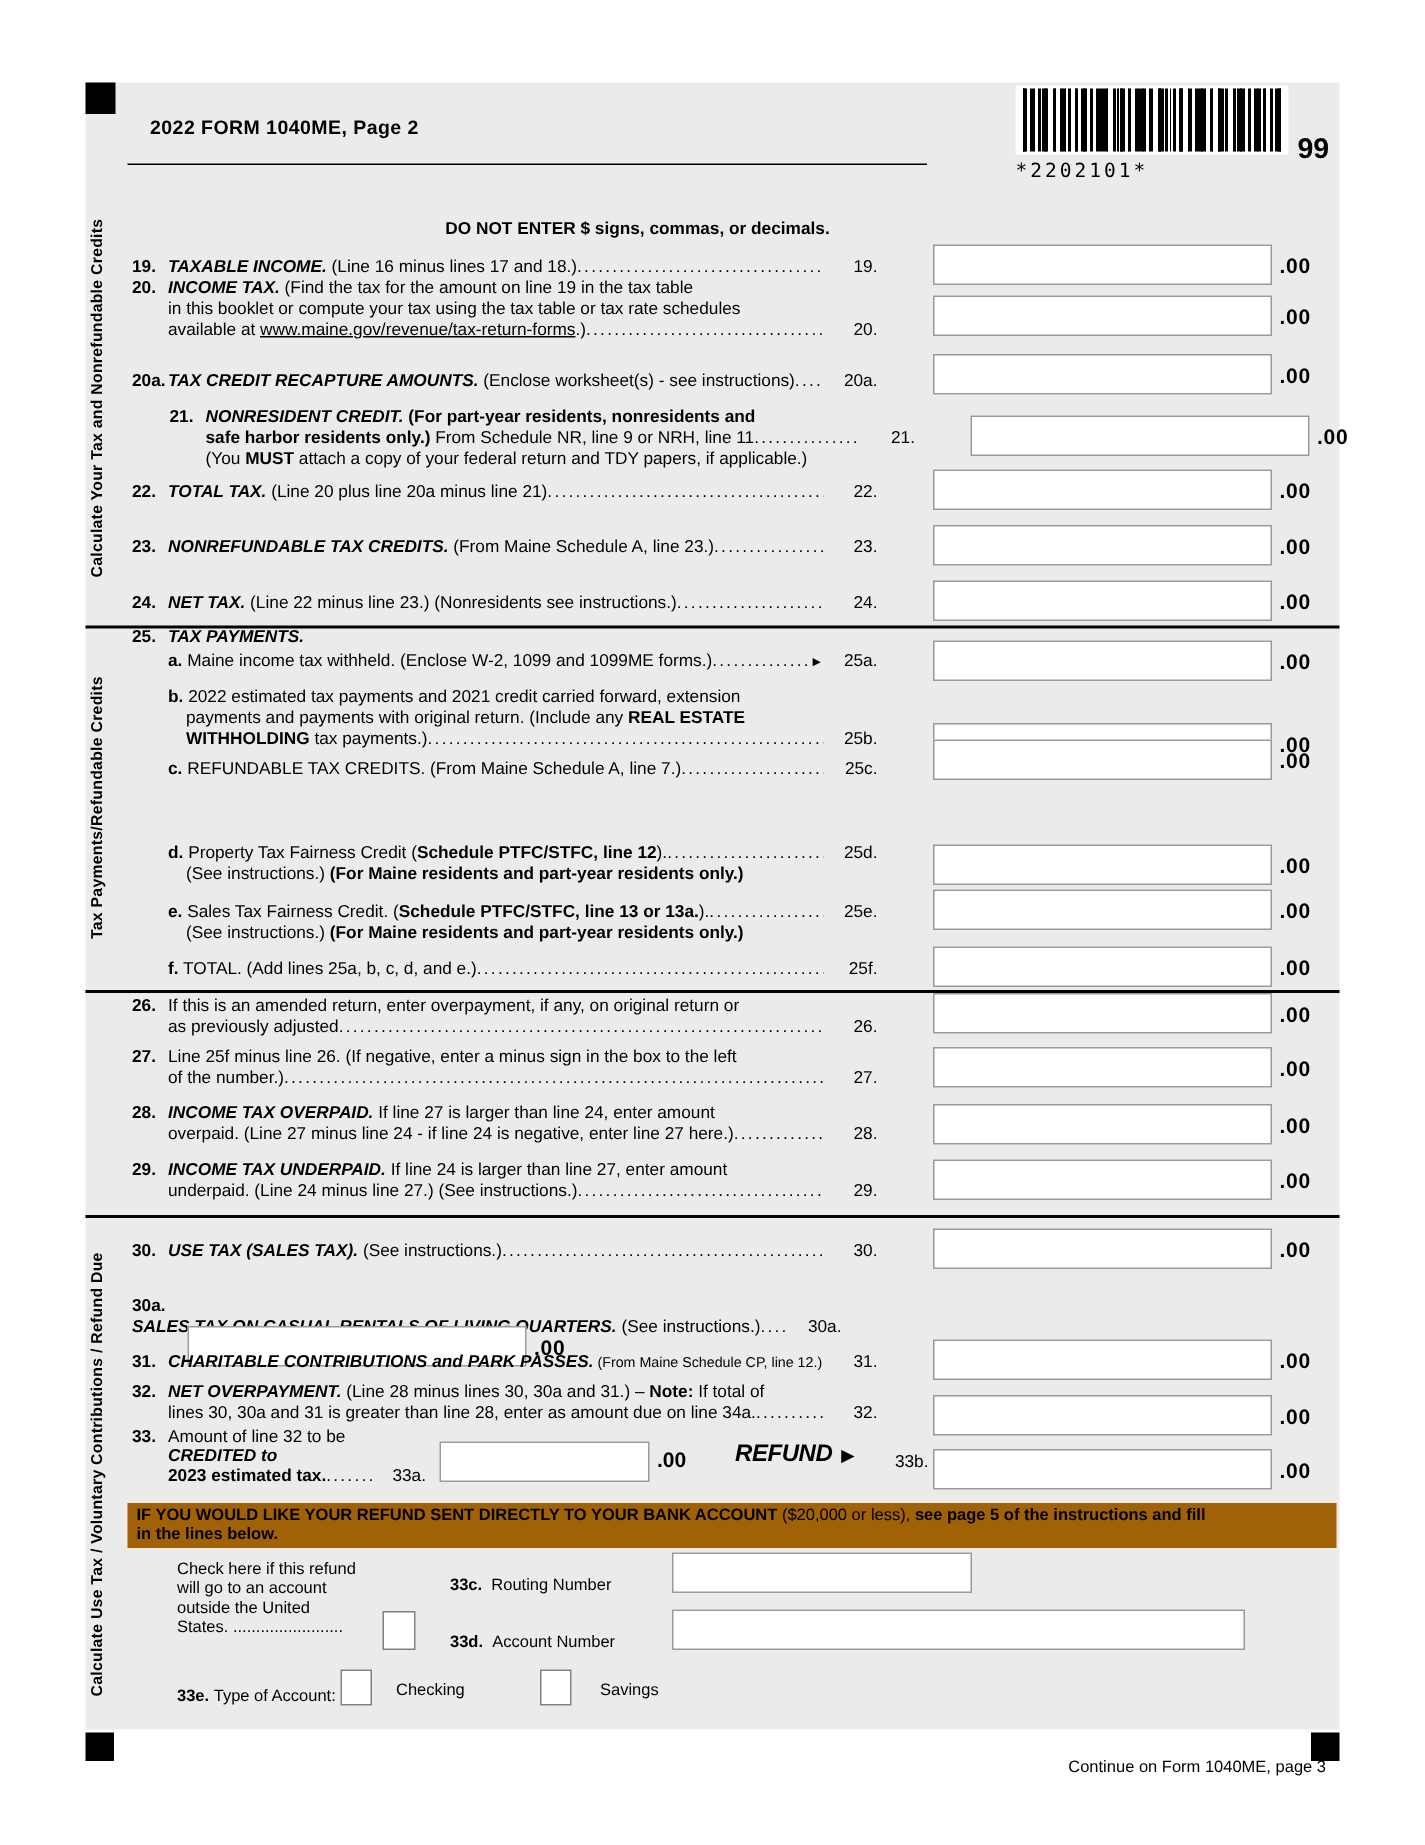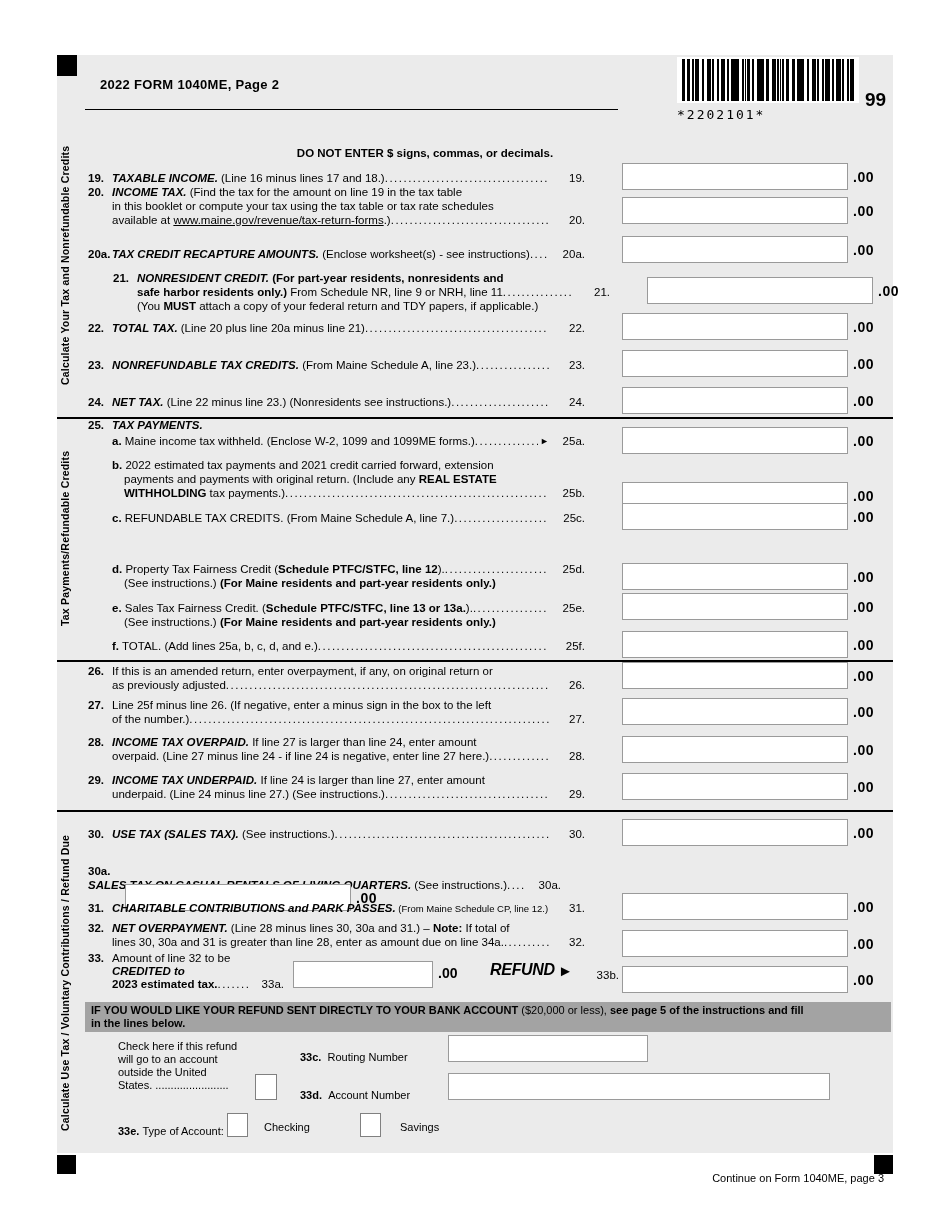--- a/index.html
+++ b/index.html
@@ -60,21 +60,21 @@
   .l33row { position:absolute; left:27px; font-size:11.5px; line-height:13px; white-space:nowrap; }
   .l33leader { display:flex; align-items:baseline; width:172px; }
   .smallbox { position:absolute; left:208px; top:9px; width:140px; height:27px; background:#fff; border:1px solid #9a9a9a; }
   .cents33a { position:absolute; left:353px; top:13px; font-weight:bold; font-size:14px; }
   .refund { position:absolute; left:405px; top:9px; display:flex; align-items:center; }
   .refund-word { font-weight:800; font-style:italic; font-size:16px; letter-spacing:-.3px; }
   .refund-arrow { font-size:15px; margin-left:3px; }
   .ref33b { position:absolute; left:498px; top:17px; width:36px; text-align:right; font-size:11.5px; }
   .boxcol33 { position:absolute; left:537px; top:14px; display:flex; align-items:center; }
 
-  .bankbar { position:absolute; left:28px; top:947px; width:806px; height:30px; background:#a3a3a3; padding:2px 6px; font-size:11px; line-height:13px; font-weight:bold; }
+  .bankbar { position:absolute; left:28px; top:947px; width:806px; height:30px; background:#a16207; padding:2px 6px; font-size:11px; line-height:13px; font-weight:bold; }
   .note-reg { font-weight:normal; }
 
   .banktext { position:absolute; left:61px; top:985px; font-size:11px; line-height:13px; }
   .checkbox { position:absolute; background:#fff; border:1px solid #808080; }
   .cb-outside { left:198px; top:1019px; width:22px; height:26px; }
   .cb-checking { left:170px; top:1058px; width:21px; height:24px; }
   .cb-savings { left:303px; top:1058px; width:21px; height:24px; }
   .banklabel { position:absolute; font-size:11px; white-space:nowrap; }
   .lbl33c { left:243px; top:996px; }
   .lbl33d { left:243px; top:1034px; }
@@ -254,21 +254,21 @@
           <span class="dots"></span>
           <span class="ref">25b.</span>
         </div>
       </div>
       <div class="boxcol" style="margin-top:24px;">
         <div class="inputbox"></div>
         <span class="cents">.00</span>
       </div>
     </div>
 
-    <div class="line" style="top:456px;">
+    <div class="line" style="top:446px;align-items:flex-end;">
       <div class="num"></div>
       <div class="desc">
           <div class="trow leader">
         <span class="seg"><span class="ltr">c.</span><span> REFUNDABLE TAX CREDITS. (From Maine Schedule A, line 7.)</span></span>
         <span class="dots"></span>
         <span class="ref">25c.</span>
       </div>
         </div>
       <div class="boxcol" style="margin-top:-8px;">
         <div class="inputbox"></div>

